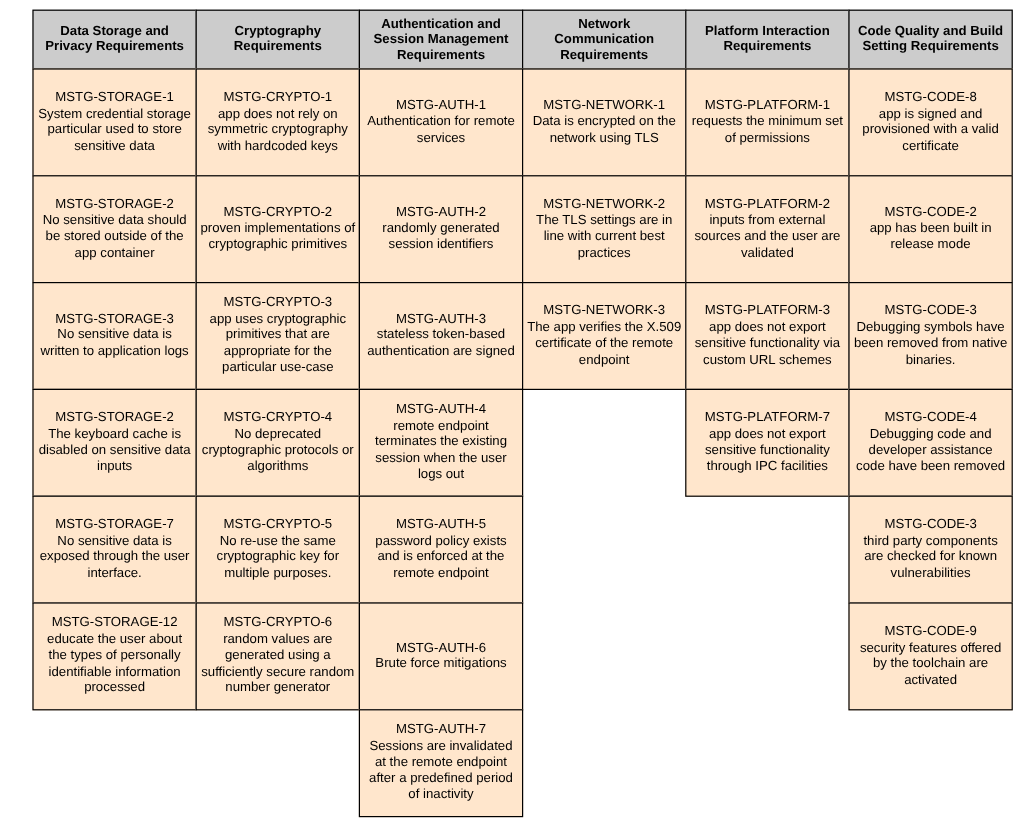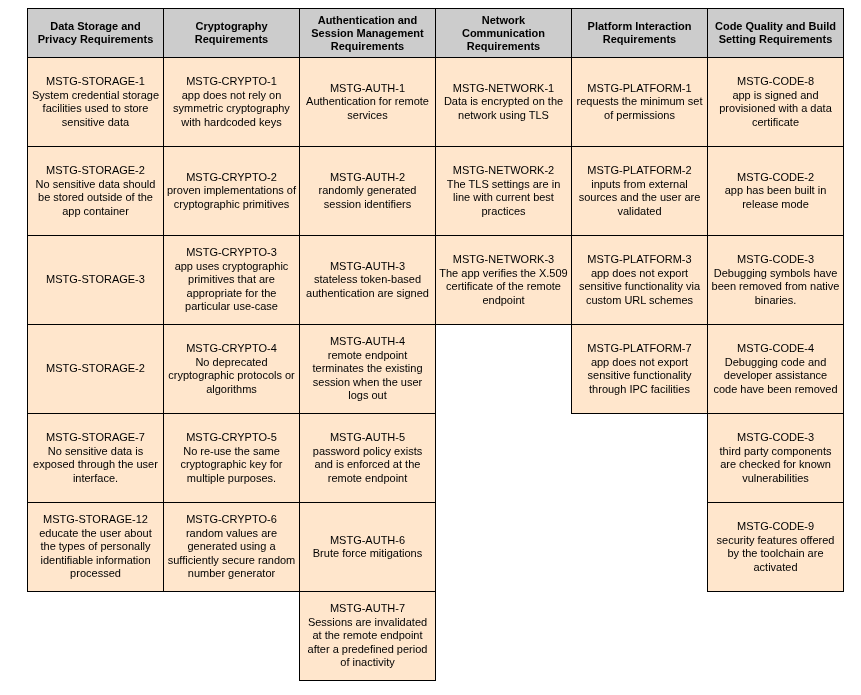--- a/index.html
+++ b/index.html
@@ -65,31 +65,33 @@
 </style>
 </head>
 <body>
 
 <div id="canvas">
   <div id="table">
       <div class="col">
         <div class="hdr">Data Storage and Privacy Requirements</div>
         <div class="cell">
           <div class="req-id">MSTG-STORAGE-1</div>
-          <div class="req-text">System credential storage facilities used to store sensitive data</div>
+          <div class="req-text">System credential storage particular used to store sensitive data</div>
         </div>
         <div class="cell">
           <div class="req-id">MSTG-STORAGE-2</div>
           <div class="req-text">No sensitive data should be stored outside of the app container</div>
         </div>
         <div class="cell">
           <div class="req-id">MSTG-STORAGE-3</div>
+          <div class="req-text">No sensitive data is written to application logs</div>
         </div>
         <div class="cell">
           <div class="req-id">MSTG-STORAGE-2</div>
+          <div class="req-text">The keyboard cache is disabled on sensitive data inputs</div>
         </div>
         <div class="cell">
           <div class="req-id">MSTG-STORAGE-7</div>
           <div class="req-text">No sensitive data is exposed through the user interface.</div>
         </div>
         <div class="cell">
           <div class="req-id">MSTG-STORAGE-12</div>
           <div class="req-text">educate the user about the types of personally identifiable information processed</div>
         </div>
       </div>
@@ -182,21 +184,21 @@
         </div>
         <div class="cell">
           <div class="req-id">MSTG-PLATFORM-7</div>
           <div class="req-text">app does not export sensitive functionality through IPC facilities</div>
         </div>
       </div>
       <div class="col">
         <div class="hdr">Code Quality and Build Setting Requirements</div>
         <div class="cell">
           <div class="req-id">MSTG-CODE-8</div>
-          <div class="req-text">app is signed and provisioned with a data certificate</div>
+          <div class="req-text">app is signed and provisioned with a valid certificate</div>
         </div>
         <div class="cell">
           <div class="req-id">MSTG-CODE-2</div>
           <div class="req-text">app has been built in release mode</div>
         </div>
         <div class="cell">
           <div class="req-id">MSTG-CODE-3</div>
           <div class="req-text">Debugging symbols have been removed from native binaries.</div>
         </div>
         <div class="cell">

